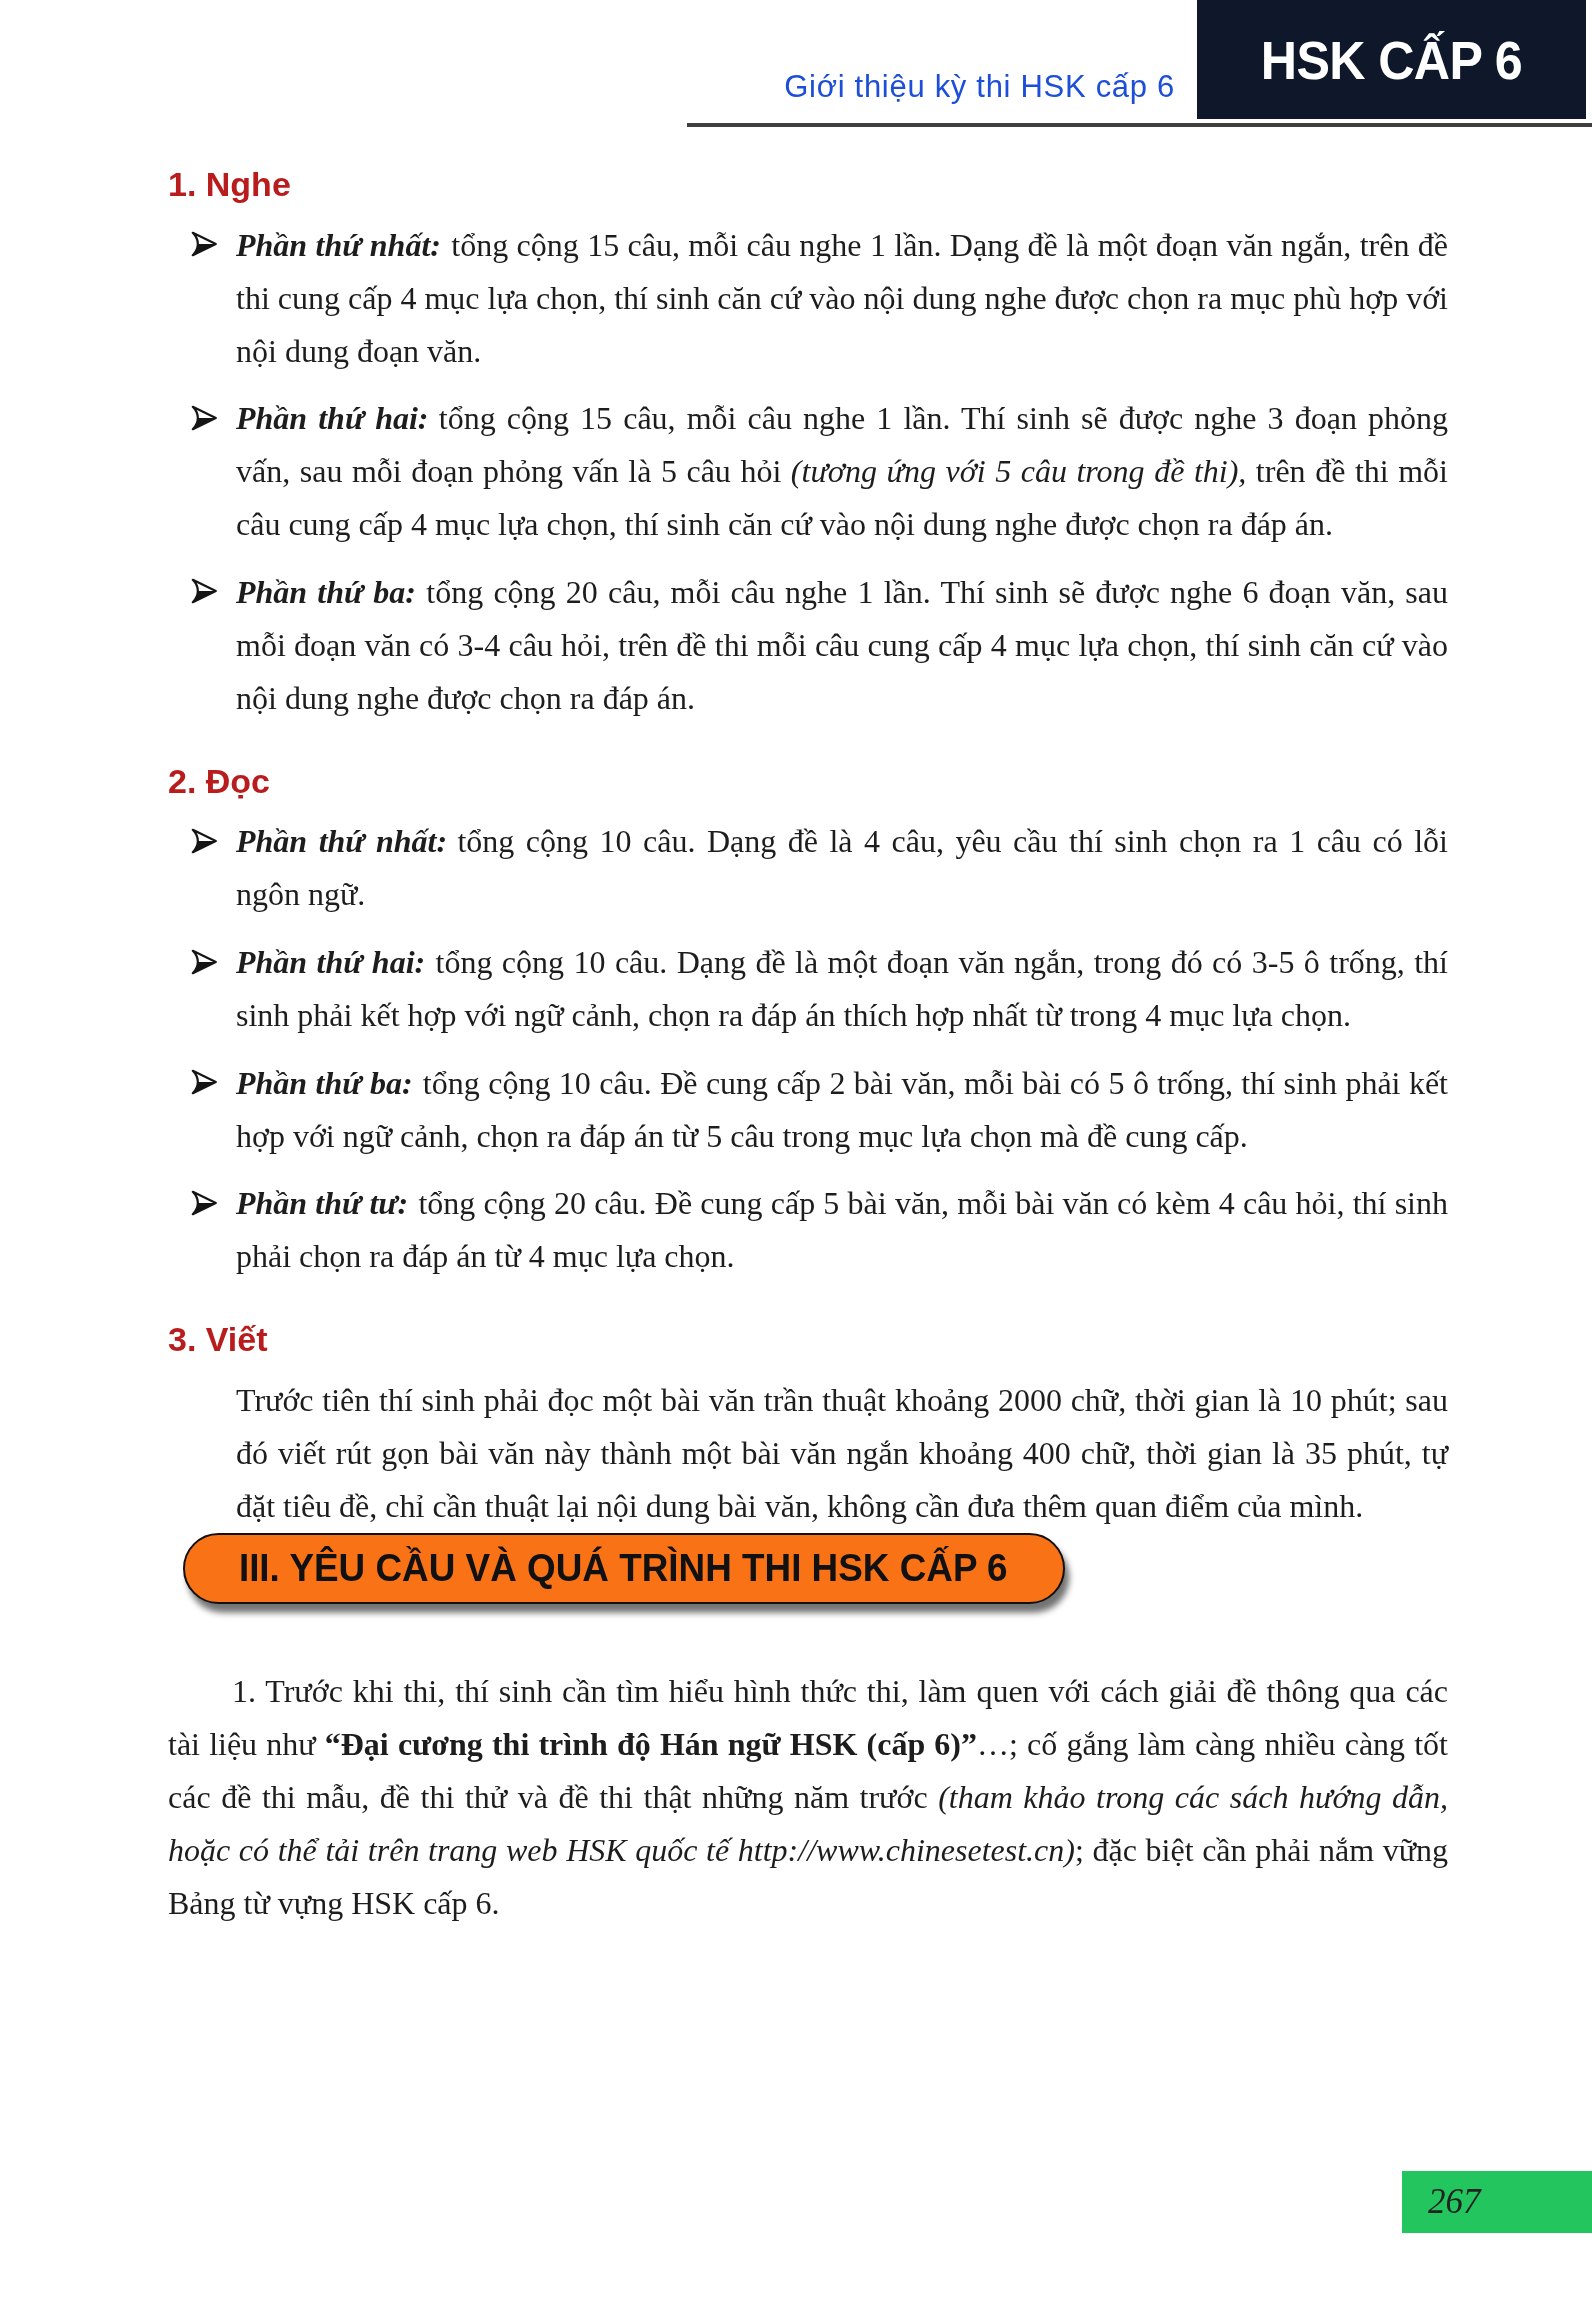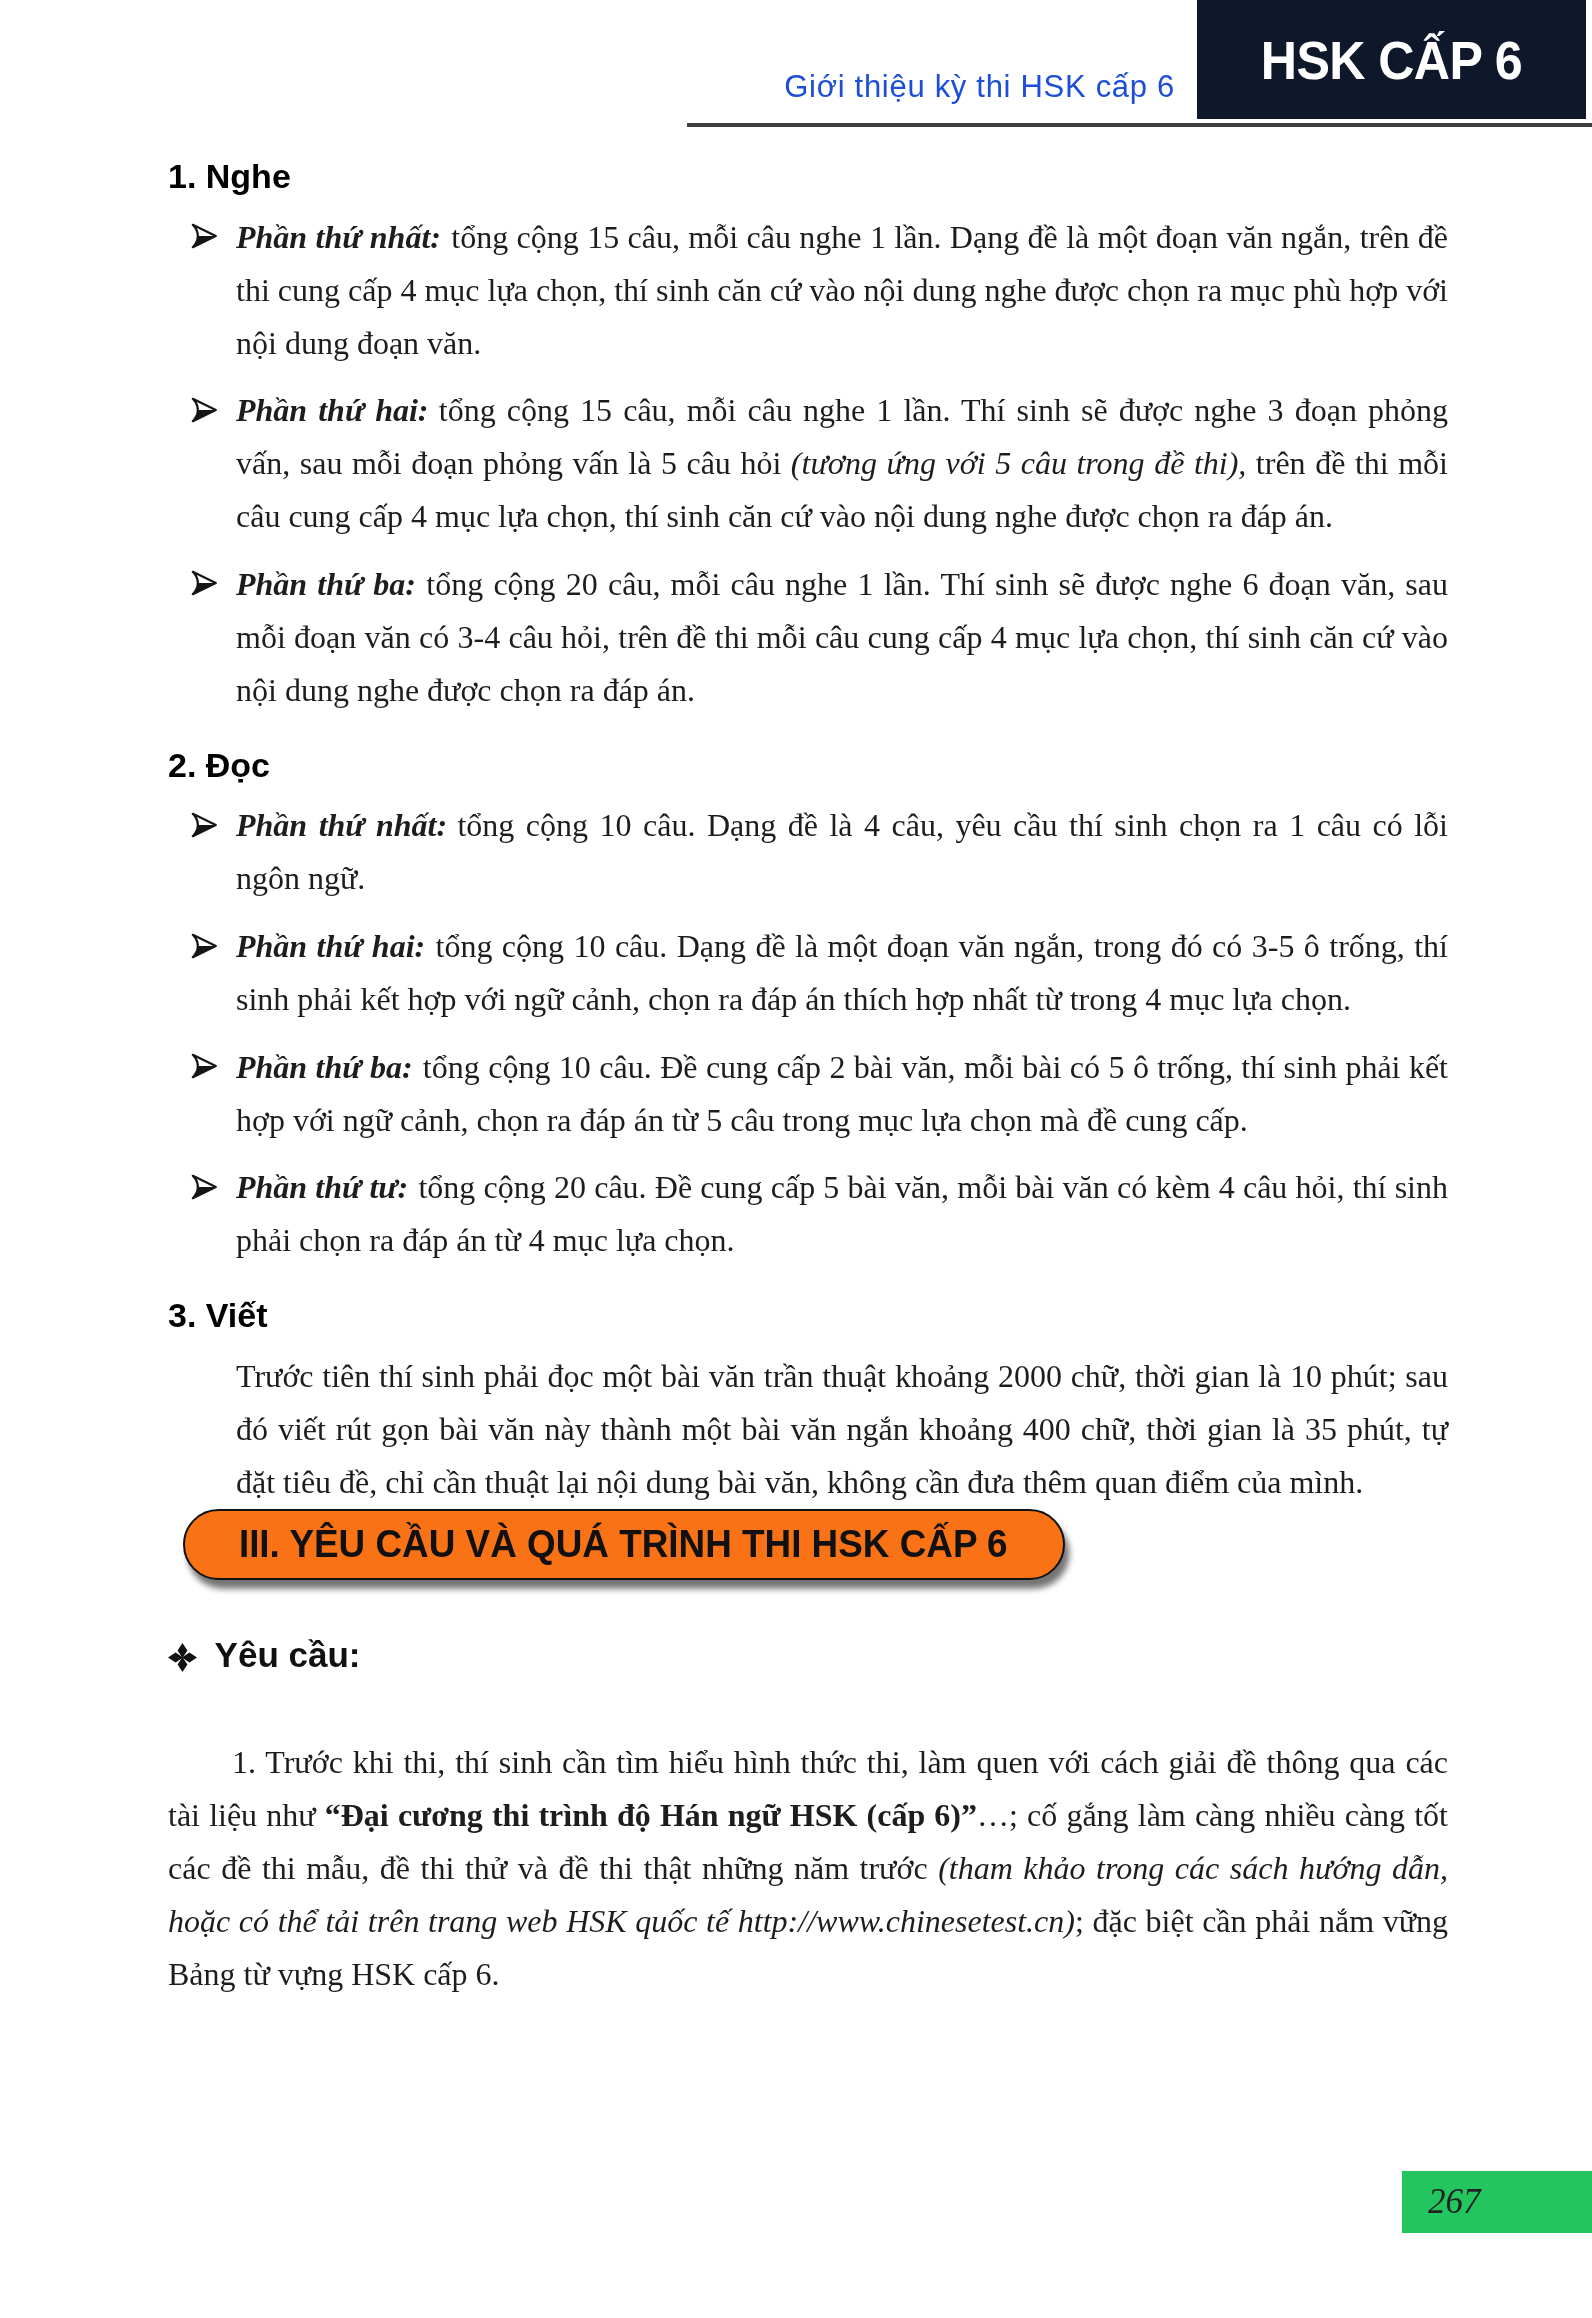--- a/index.html
+++ b/index.html
@@ -20,22 +20,22 @@
   }
   .tab-text {
     color:#ffffff; font-family:"Liberation Sans","DejaVu Sans",sans-serif;
     font-weight:bold; font-size:54px; letter-spacing:-0.7px;
     display:inline-block; transform:scaleX(0.93); white-space:nowrap;
   }
   .rule { position:absolute; top:123px; left:687px; right:0; height:3.7px; background:#3f3f3f; }
   
   .content { position:absolute; top:128px; left:168px; right:144px; }
   h2.sec {
-    margin-top:28px; font-family:"Liberation Sans","DejaVu Sans",sans-serif;
-    font-size:34px; line-height:40px; font-weight:bold; color:#000000;
+    margin-top:36px; font-family:"Liberation Sans","DejaVu Sans",sans-serif;
+    font-size:34px; line-height:40px; font-weight:bold; color:#b91c1c;
   }
   .item { position:relative; margin-top:14.6px; padding-left:68px; }
   .bullet { position:absolute; left:22px; top:11.7px; width:28px; height:28px; }
   .itext, .para { font-size:32px; line-height:53px; text-align:justify; }
   .label {
     font-weight:bold; font-style:italic; margin-right:10.3px;
     text-decoration-thickness:2.9px; text-underline-offset:9.5px;
   }
   .it { font-style:italic; }
   .para { margin-top:14.6px; margin-left:68px; }
@@ -166,31 +166,20 @@
     </div>
 
     <h2 class="sec">3. Viết</h2>
 
     <p class="para">Trước tiên thí sinh phải đọc một bài văn trần thuật khoảng 2000 chữ, thời gian là 10 phút; sau đó viết rút gọn bài văn này thành một bài văn ngắn khoảng 400 chữ, thời gian là 35 phút, tự đặt tiêu đề, chỉ cần thuật lại nội dung bài văn, không cần đưa thêm quan điểm của mình.</p>
 
     <div class="banner">
       <span class="banner-text">III. YÊU CẦU VÀ QUÁ TRÌNH THI HSK CẤP 6</span>
     </div>
 
-    <h3 class="req-head">
-      <span class="diamond">
-        <svg viewBox="0 0 100 100" width="29" height="29" fill="#111111">
-          <polygon points="50,0 67,26 50,52 33,26"></polygon>
-          <polygon points="50,48 67,74 50,100 33,74"></polygon>
-          <polygon points="0,50 26,33 52,50 26,67"></polygon>
-          <polygon points="48,50 74,33 100,50 74,67"></polygon>
-        </svg>
-      </span>
-      <span>Yêu cầu:</span>
-    </h3>
 
     <p class="para req-para"><span>1. Trước khi thi, thí sinh cần tìm hiểu hình thức thi, làm quen với cách giải đề thông qua các tài liệu như </span><b>“Đại cương thi trình độ Hán ngữ HSK (cấp 6)”</b><span>…; cố gắng làm càng nhiều càng tốt các đề thi mẫu, đề thi thử và đề thi thật những năm trước </span><i>(tham khảo trong các sách hướng dẫn, hoặc có thể tải trên trang web HSK quốc tế http://www.chinesetest.cn)</i><span>; đặc biệt cần phải nắm vững Bảng từ vựng HSK cấp 6.</span></p>
 
   </main>
 
   <div class="pagenum-box">
     <span class="pagenum">267</span>
   </div>
 
 </div>

